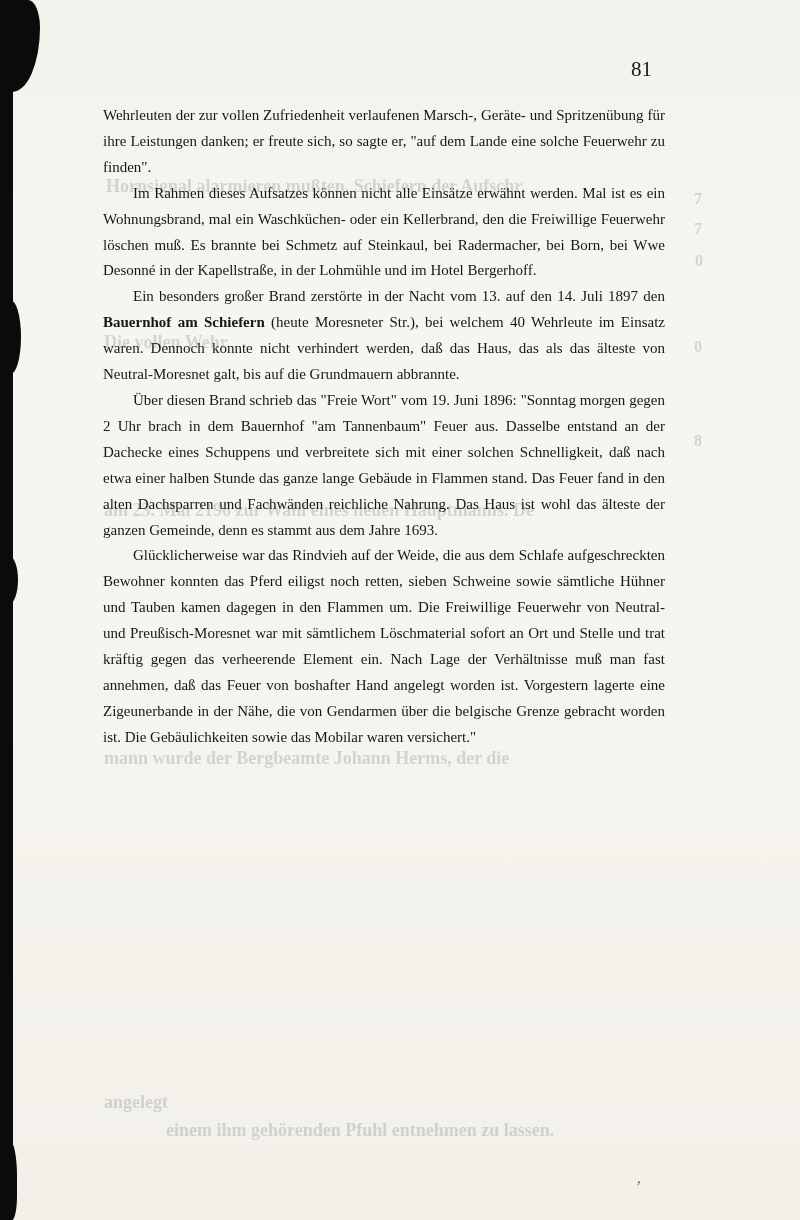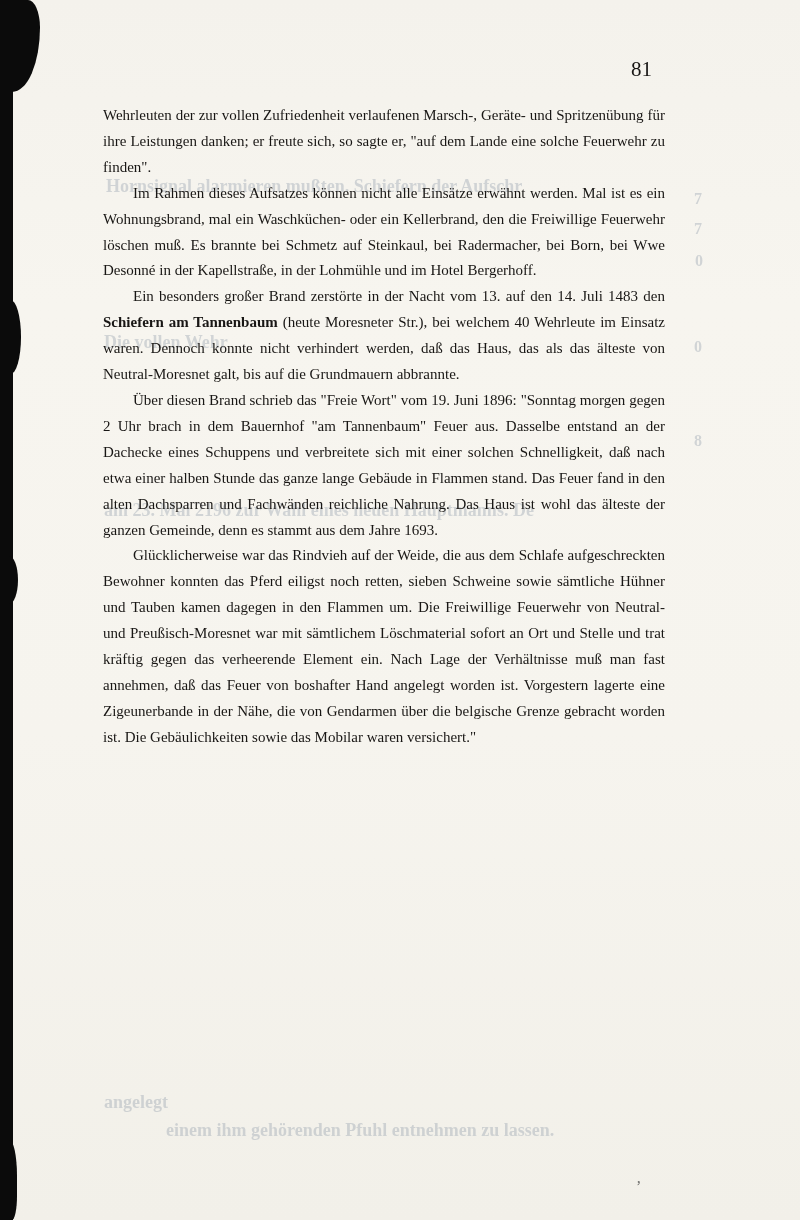--- a/index.html
+++ b/index.html
@@ -79,35 +79,36 @@
 </style>
 </head>
 <body>
 
 <div class="page">
 
   <div class="bleed-layer">
       <div class="bleed" style="left: 106px; top: 176px;">Hornsignal alarmieren mußten. Schiefern der Aufschr</div>
       <div class="bleed" style="left: 104px; top: 332px;">Die vollen Wehr</div>
       <div class="bleed" style="left: 104px; top: 500px;">am 23. Mai 2196 zur Wahl eines neuen Hauptmanns. De</div>
+      <div class="bleed" style="left: 104px; top: 748px;">mann wurde der Bergbeamte Johann Herms, der die</div>
       <div class="bleed" style="left: 104px; top: 1092px;">angelegt</div>
       <div class="bleed" style="left: 166px; top: 1120px;">einem ihm gehörenden Pfuhl entnehmen zu lassen.</div>
       <div class="bleed" style="left: 694px; top: 190px; font-size: 16px;">7</div>
       <div class="bleed" style="left: 694px; top: 220px; font-size: 16px;">7</div>
       <div class="bleed" style="left: 695px; top: 252px; font-size: 16px;">0</div>
       <div class="bleed" style="left: 694px; top: 338px; font-size: 16px;">0</div>
       <div class="bleed" style="left: 694px; top: 432px; font-size: 16px;">8</div>
     </div>
 
   <div class="page-number">81</div>
 
   <div class="text-block">
       <p class="para"><span>Wehrleuten der zur vollen Zufriedenheit verlaufenen Marsch-, Geräte- und Spritzenübung für ihre Leistungen danken; er freute sich, so sagte er, "auf dem Lande eine solche Feuerwehr zu finden".</span></p>
       <p class="para indent"><span>Im Rahmen dieses Aufsatzes können nicht alle Einsätze erwähnt werden. Mal ist es ein Wohnungsbrand, mal ein Waschküchen- oder ein Kellerbrand, den die Freiwillige Feuerwehr löschen muß. Es brannte bei Schmetz auf Steinkaul, bei Radermacher, bei Born, bei Wwe Desonné in der Kapellstraße, in der Lohmühle und im Hotel Bergerhoff.</span></p>
-      <p class="para indent"><span>Ein besonders großer Brand zerstörte in der Nacht vom 13. auf den 14. Juli 1483 den </span><b>Schiefern am Tannenbaum</b><span> (heute Moresneter Str.), bei welchem 40 Wehrleute im Einsatz waren. Dennoch konnte nicht verhindert werden, daß das Haus, das als das älteste von Neutral-Moresnet galt, bis auf die Grundmauern abbrannte.</span></p>
+      <p class="para indent"><span>Ein besonders großer Brand zerstörte in der Nacht vom 13. auf den 14. Juli 1897 den </span><b>Bauernhof am Schiefern</b><span> (heute Moresneter Str.), bei welchem 40 Wehrleute im Einsatz waren. Dennoch konnte nicht verhindert werden, daß das Haus, das als das älteste von Neutral-Moresnet galt, bis auf die Grundmauern abbrannte.</span></p>
       <p class="para indent"><span>Über diesen Brand schrieb das "Freie Wort" vom 19. Juni 1896: "Sonntag morgen gegen 2 Uhr brach in dem Bauernhof "am Tannenbaum" Feuer aus. Dasselbe entstand an der Dachecke eines Schuppens und verbreitete sich mit einer solchen Schnelligkeit, daß nach etwa einer halben Stunde das ganze lange Gebäude in Flammen stand. Das Feuer fand in den alten Dachsparren und Fachwänden reichliche Nahrung. Das Haus ist wohl das älteste der ganzen Gemeinde, denn es stammt aus dem Jahre 1693.</span></p>
       <p class="para indent"><span>Glücklicherweise war das Rindvieh auf der Weide, die aus dem Schlafe aufgeschreckten Bewohner konnten das Pferd eiligst noch retten, sieben Schweine sowie sämtliche Hühner und Tauben kamen dagegen in den Flammen um. Die Freiwillige Feuerwehr von Neutral- und Preußisch-Moresnet war mit sämtlichem Löschmaterial sofort an Ort und Stelle und trat kräftig gegen das verheerende Element ein. Nach Lage der Verhältnisse muß man fast annehmen, daß das Feuer von boshafter Hand angelegt worden ist. Vorgestern lagerte eine Zigeunerbande in der Nähe, die von Gendarmen über die belgische Grenze gebracht worden ist. Die Gebäulichkeiten sowie das Mobilar waren versichert."</span></p>
     </div>
 
   <div class="corner-mark">’</div>
 
   <div class="scan-strip"></div>
   <div class="scan-blob blob-corner"></div>
   <div class="scan-blob blob-mid1"></div>
   <div class="scan-blob blob-mid2"></div>

